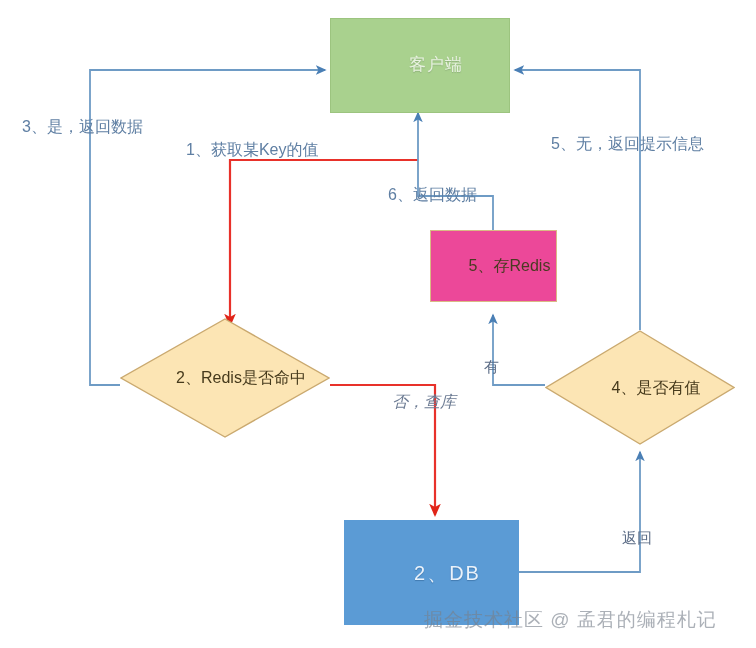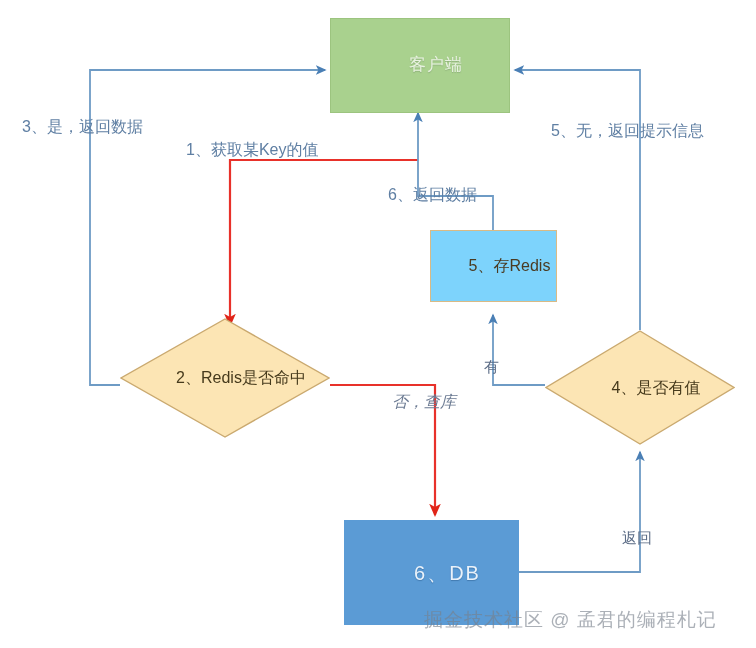--- a/index.html
+++ b/index.html
@@ -48,21 +48,21 @@
     background: #a9d18e;
     border-color: #9cc47f;
   }
   .rect.client .node-label {
     color: #e8f2e0;
     font-size: 17px;
     letter-spacing: 1px;
     text-shadow: 0 1px 1px rgba(120,150,105,0.55);
   }
   .rect.store {
-    background: #7dd3fc;
+    background: #ec4899;
     border-color: #d9ba85;
   }
   .rect.store .node-label {
     color: #4a3b22;
     font-size: 16px;
   }
   .rect.db {
     background: #5b9bd5;
     border-color: #5b9bd5;
   }
@@ -173,28 +173,28 @@
   </div>
 
   <div class="node diamond" style="left:545px; top:330px; width:190px; height:115px;">
     <svg class="shape" viewBox="0 0 190 115" preserveAspectRatio="none">
       <polygon points="95,1 189,57.5 95,114 1,57.5" fill="#fce5b4" stroke="#caa96f" stroke-width="1.4"></polygon>
     </svg>
     <span class="node-label">4、是否有值</span>
   </div>
 
   <div class="node rect db" style="left:344px; top:520px; width:175px; height:105px;">
-    <span class="node-label">6、DB</span>
+    <span class="node-label">2、DB</span>
   </div>
 
   <span class="edge-label blue" style="left:22px; top:119px;">3、是，返回数据</span>
 
   <span class="edge-label blue" style="left:186px; top:142px;">1、获取某Key的值</span>
 
-  <span class="edge-label blue" style="left:551px; top:123px;">5、无，返回提示信息</span>
+  <span class="edge-label blue" style="left:551px; top:136px;">5、无，返回提示信息</span>
 
   <span class="edge-label blue" style="left:388px; top:187px;">6、返回数据</span>
 
   <span class="edge-label red" style="left:392px; top:394px;font-style:italic;">否，查库</span>
 
   <span class="edge-label dark" style="left:484px; top:359px;">有</span>
 
   <span class="edge-label dark" style="left:622px; top:530px;">返回</span>
 
   <span class="watermark" style="left:424px; top:607px;">掘金技术社区 @ 孟君的编程札记</span>

